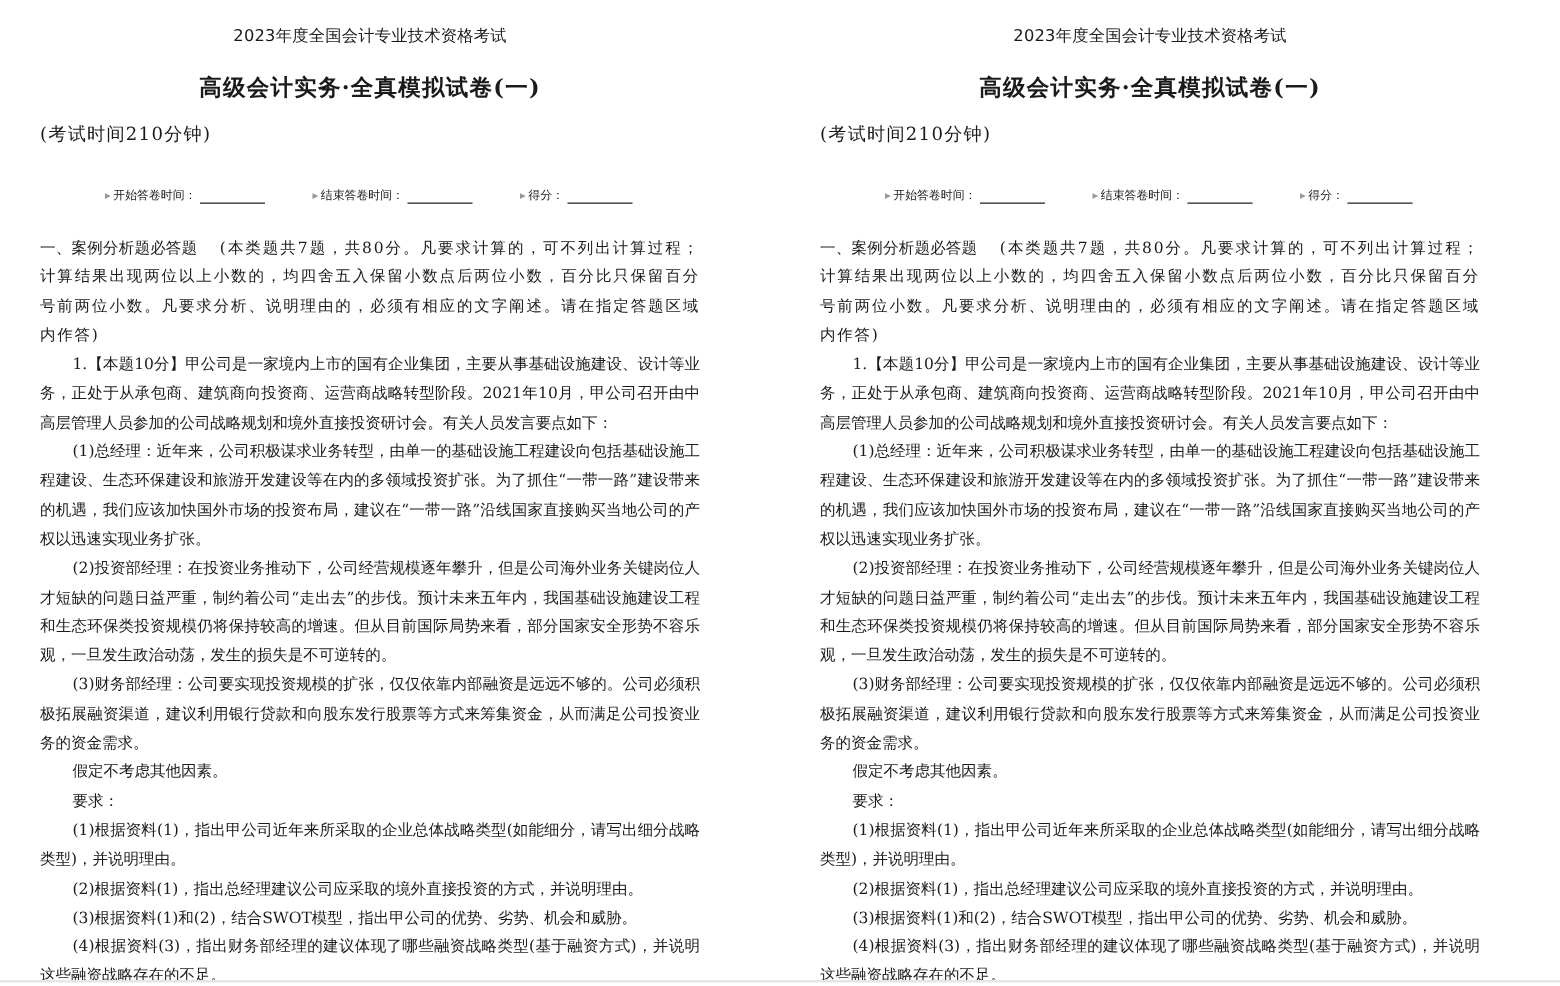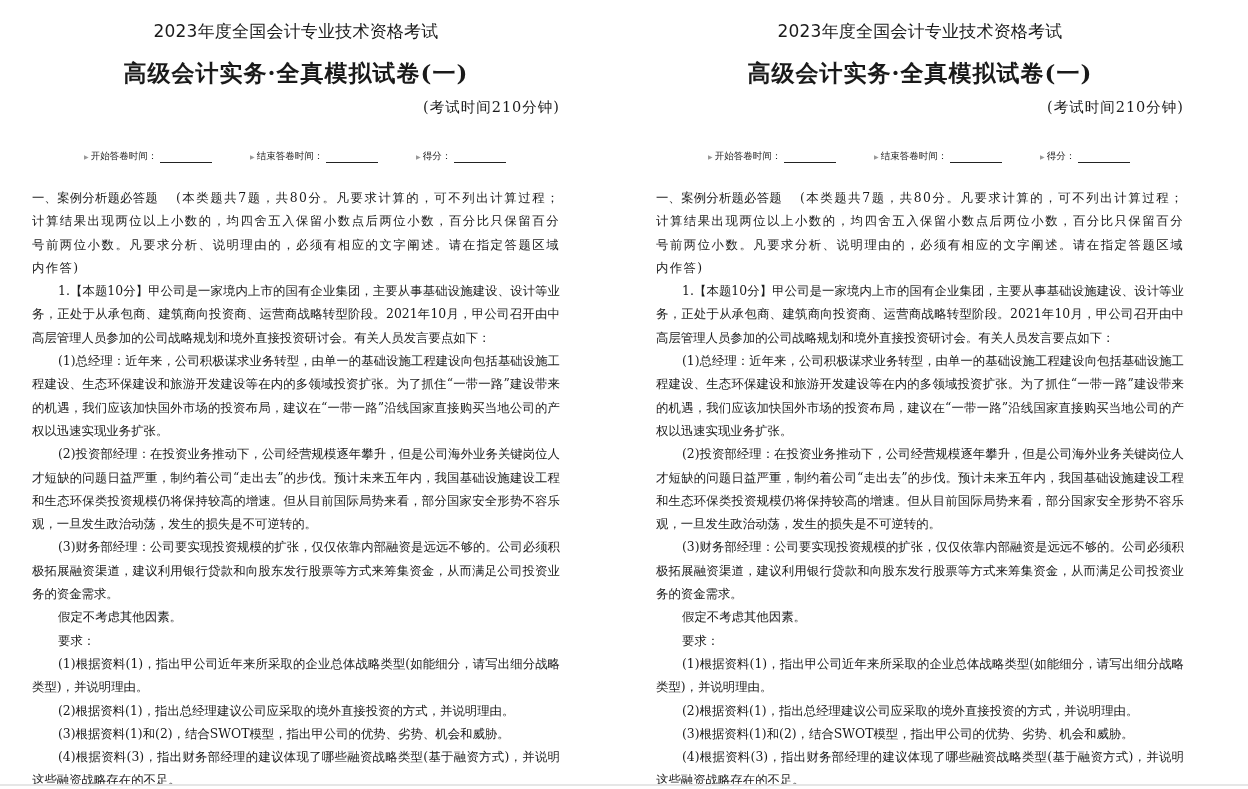--- a/index.html
+++ b/index.html
@@ -2,23 +2,23 @@
 <html><head>
 <meta charset="utf-8">
 <style>
   html, body { margin:0; padding:0; background:#ffffff; }
   body { width:1248px; height:789px; overflow:hidden; position:relative; font-family:"DejaVu Serif","Liberation Serif",serif; color:#1a1a1a; }
   .viewer { position:absolute; left:0; top:0; width:1248px; height:784px; background:#fff; }
   .bottom-rule { position:absolute; left:0; top:784px; width:1248px; height:2px; background:#e6e6e6; }
   .page { position:absolute; top:0; width:528px; height:784px; }
   .page.left { left:32px; }
   .page.right { left:656px; }
-  .exam-header { position:absolute; top:20px; left:0; width:528px; text-align:center; font-family:"DejaVu Sans","Liberation Sans",sans-serif; font-size:17px; letter-spacing:0.2px; }
-  .paper-title { position:absolute; top:58px; left:0; width:528px; text-align:center; font-size:23px; font-weight:bold; letter-spacing:1px; }
-  .duration { position:absolute; top:98px; left:0; width:528px; text-align:right; font-size:14.5px; letter-spacing:1px; }
+  .exam-header { position:absolute; top:20px; left:0; width:528px; text-align:center; font-family:"DejaVu Sans","Liberation Sans",sans-serif; font-size:13px; letter-spacing:0.2px; }
+  .paper-title { position:absolute; top:58px; left:0; width:528px; text-align:center; font-size:18px; font-weight:bold; letter-spacing:1px; }
+  .duration { position:absolute; top:98px; left:0; width:528px; text-align:left; font-size:14.5px; letter-spacing:1px; }
   .answer-fields { position:absolute; top:150px; left:0; width:528px; font-family:"DejaVu Sans","Liberation Sans",sans-serif; font-size:9.5px; }
   .field { position:absolute; top:0; white-space:nowrap; }
   .field .tri { color:#999; font-size:6px; vertical-align:middle; margin-right:2px; }
   .field .blank { display:inline-block; width:52px; border-bottom:1px solid #222; height:10px; vertical-align:bottom; margin-left:3px; }
   .body-text { position:absolute; top:186px; left:0; width:528px; font-size:12.4px; line-height:23.3px; }
   .body-text p { margin:0; text-align:justify; text-align-last:left; }
   .body-text .indent { text-indent:26px; }
   .section-head b { font-family:"DejaVu Sans","Liberation Sans",sans-serif; font-weight:normal; }
   .section-note { letter-spacing:1.4px;margin-left:18px; }
   .qnum b { font-weight:normal; }

